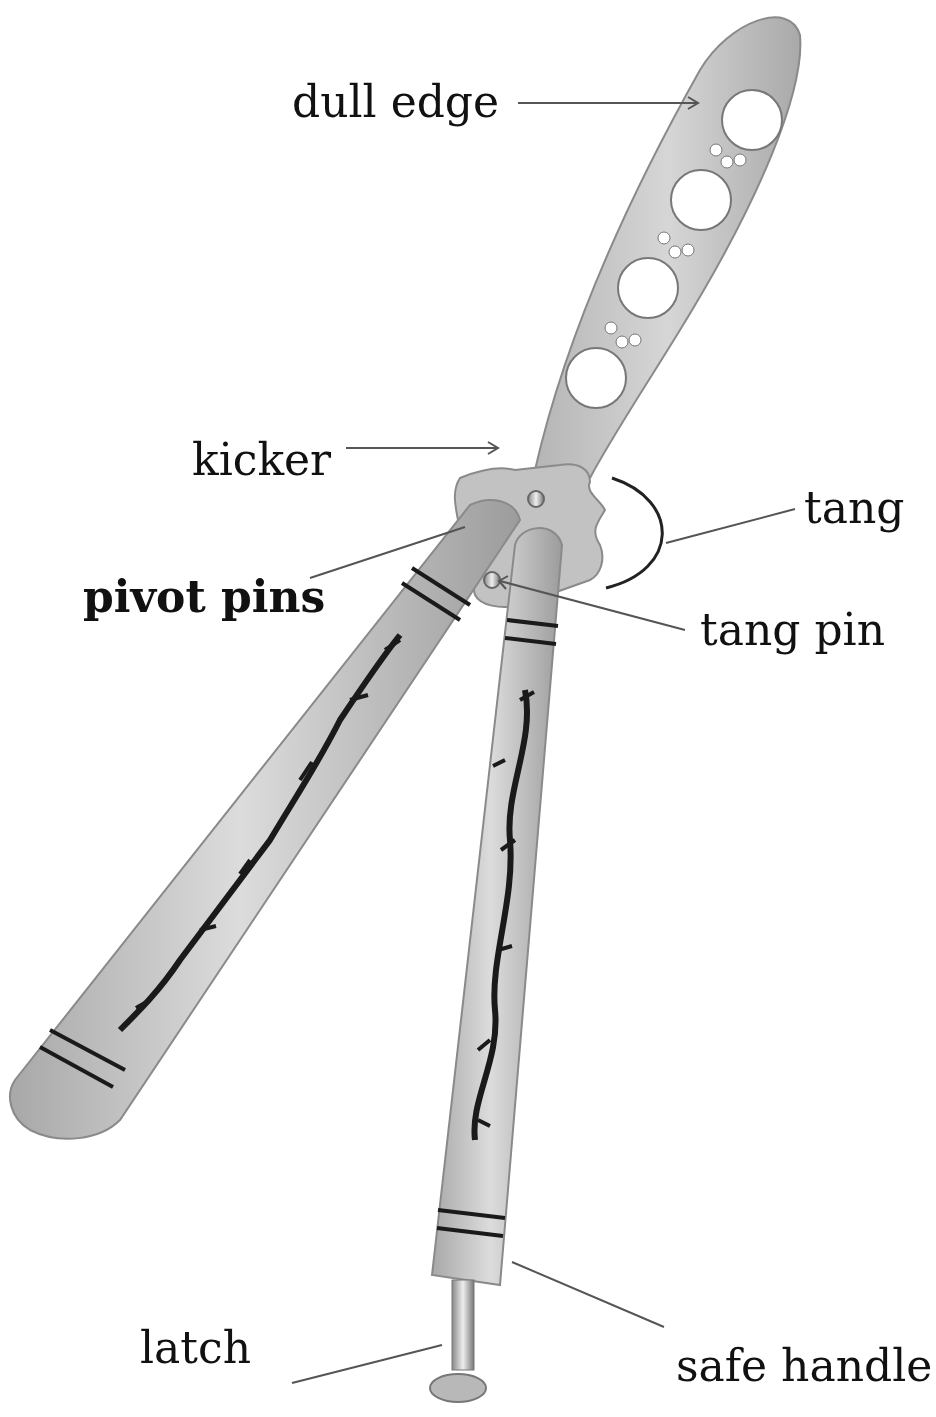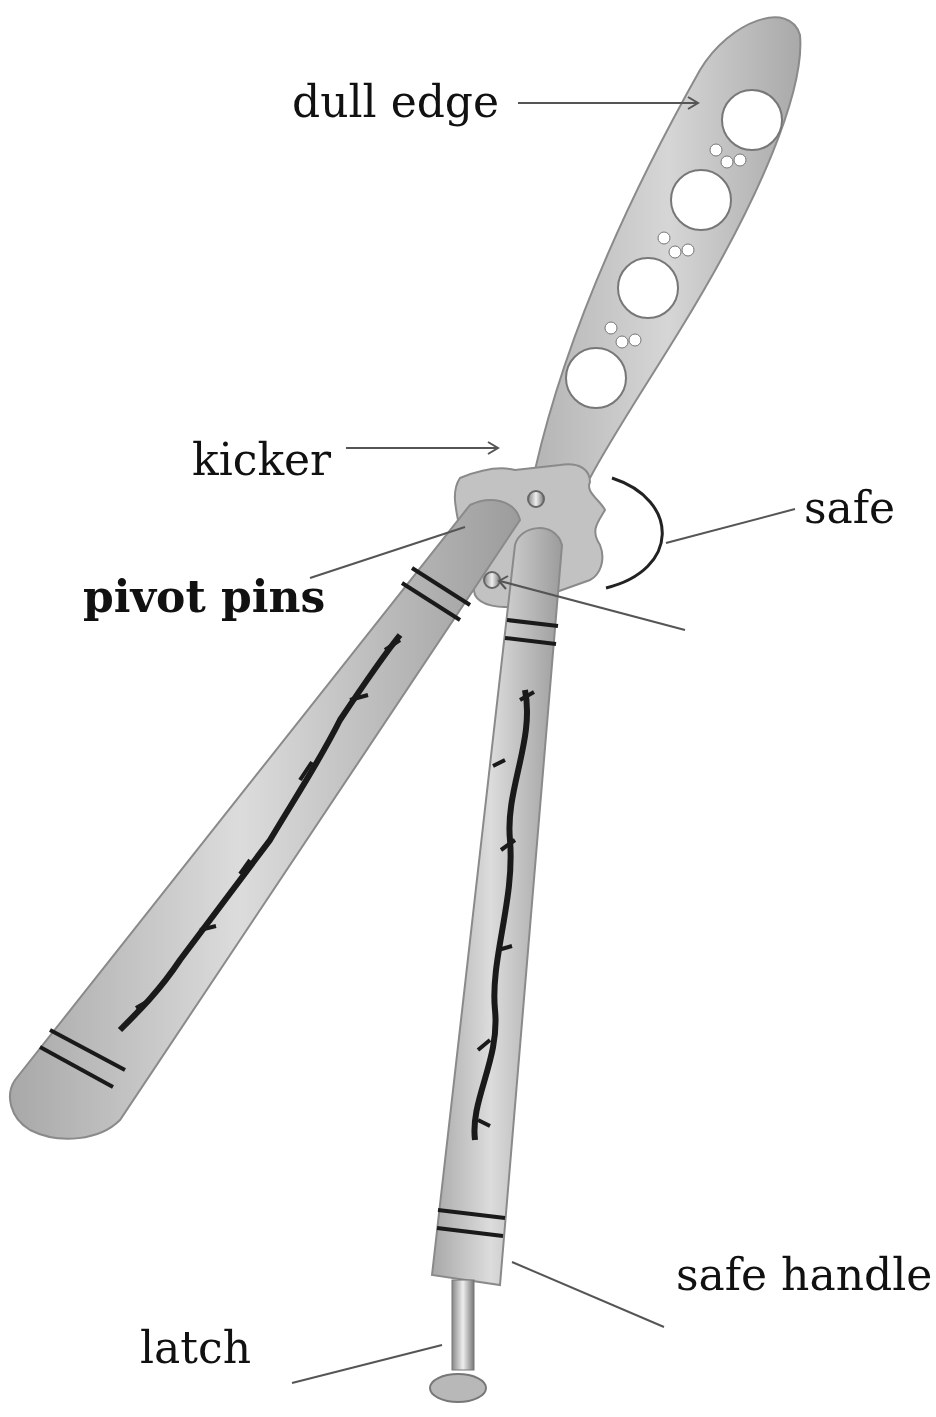--- a/index.html
+++ b/index.html
@@ -91,17 +91,18 @@
       <line x1="310" y1="578" x2="465" y2="527"></line>
       <line x1="685" y1="630" x2="500" y2="581"></line>
       <path d="M508 576 L499 581 L506 589"></path>
       <line x1="664" y1="1327" x2="512" y2="1262"></line>
       <line x1="292" y1="1383" x2="442" y2="1345"></line>
     </g>
   </svg>
 
   <div class="label" style="left:292px;top:80px;">dull edge</div>
   <div class="label" style="left:192px;top:425px;margin-top:13px;">kicker</div>
-  <div class="label" style="left:804px;top:486px;">safe</div>
+  <div class="label" style="left:804px;top:486px;">tang</div>
   <div class="label" style="left:83px;top:575px;font-weight:bold;">pivot pins</div>
-  <div class="label" style="left:676px;top:1253px;text-align:right;">safe handle</div>
+  <div class="label" style="left:700px;top:608px;">tang pin</div>
+  <div class="label" style="left:676px;top:1344px;text-align:right;">safe handle</div>
   <div class="label" style="left:140px;top:1326px;">latch</div>
 </div>
 
 </body></html>

